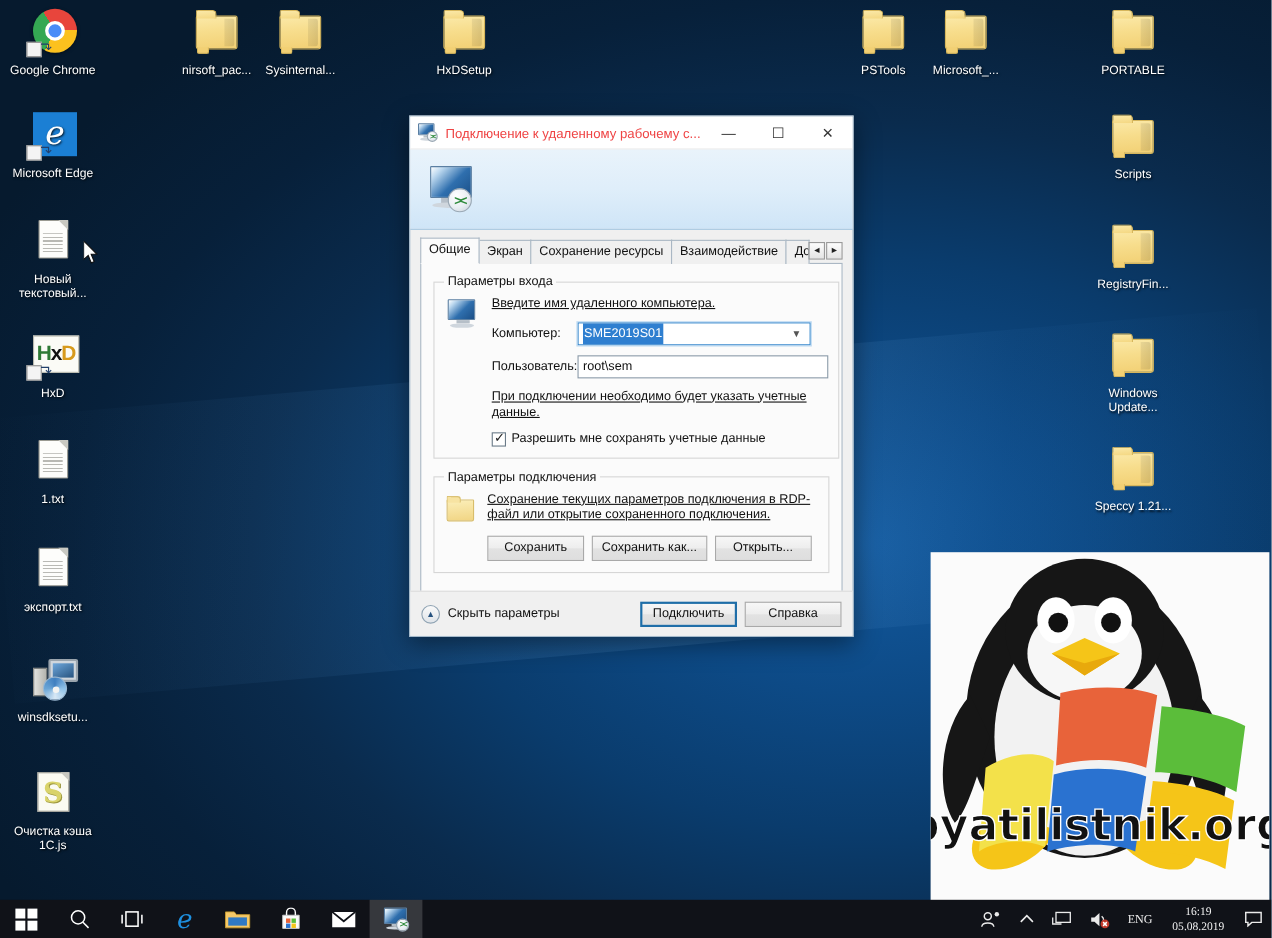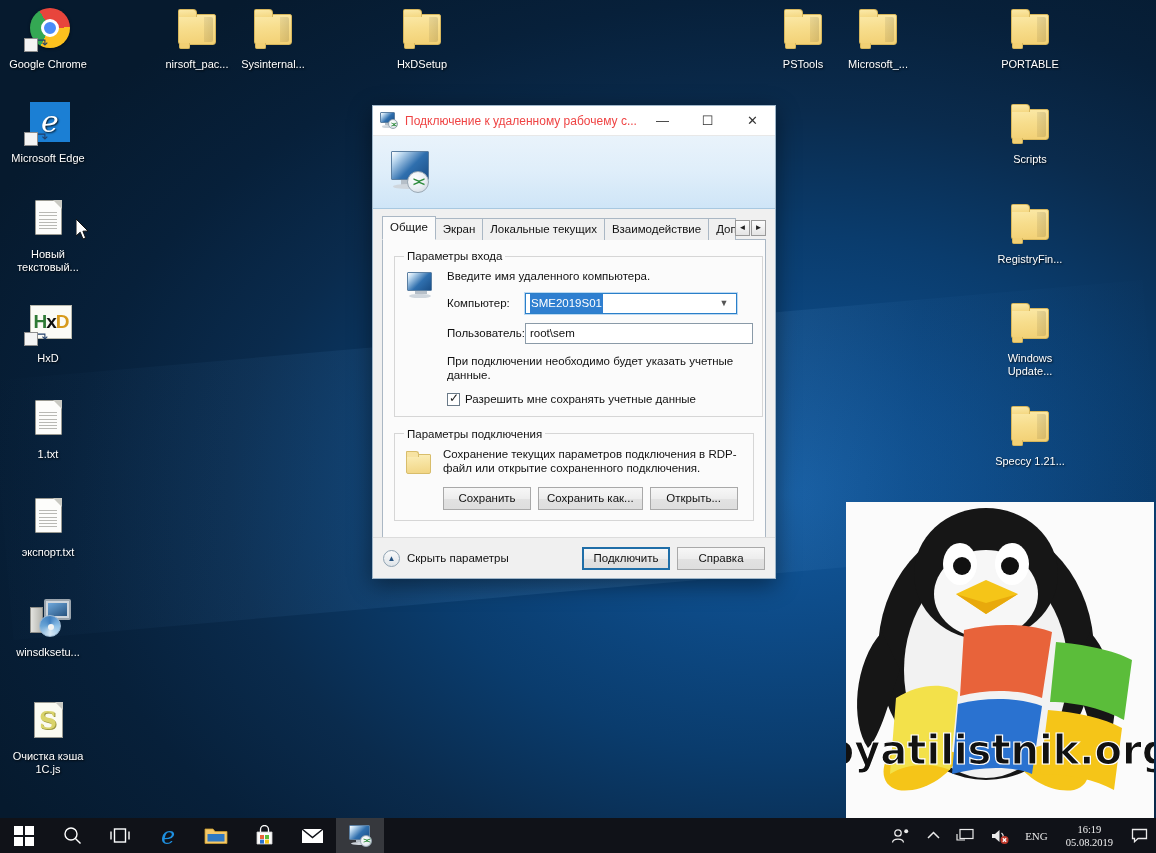--- a/index.html
+++ b/index.html
@@ -290,21 +290,21 @@
     line-height: 19px;
     display: flex; align-items: flex-end;
   }
   .field.focused { border: 1px solid #2a7fc9; outline: 1px solid #bcd9f2; }
   .sel-text {
     background: #2f7fd0; color: #fff; padding: 0 1px;
   }
   .combo-arrow {
     margin-left: auto; width: 16px; text-align: center; font-size: 9px; color: #555;
   }
-  .hint { font-size: 11.5px; line-height: 14.5px; color: #111; }
+  .hint { font-size: 11.5px; line-height: 14.5px; color: #111; text-decoration: underline; }
 
   .cbrow { display: flex; align-items: center; font-size: 11.5px; }
   .cbox {
     width: 13px; height: 13px; border: 1px solid #6a7a88; background: #fff;
     margin-right: 5px; position: relative; flex: 0 0 13px;
   }
   .cbox.checked::after {
     content: "✓"; position: absolute; left: 1px; top: -3px; font-size: 12px; color: #222;
   }
 
@@ -591,21 +591,21 @@
         <div class="screen"></div>
         <div class="stand"></div>
         <div class="base"></div>
         <div class="badge">&gt;&lt;</div>
       </div>
     </div>
 
     <div id="tabstrip">
       <div class="tab active">Общие</div>
       <div class="tab">Экран</div>
-      <div class="tab">Локальные текущих</div>
+      <div class="tab">Сохранение ресурсы</div>
       <div class="tab">Взаимодействие</div>
       <div class="tab clipped">Дополни</div>
       <div class="tabscroll">
         <div class="arr">◄</div>
         <div class="arr">►</div>
       </div>
     </div>
 
     <div id="tabpage">
 

